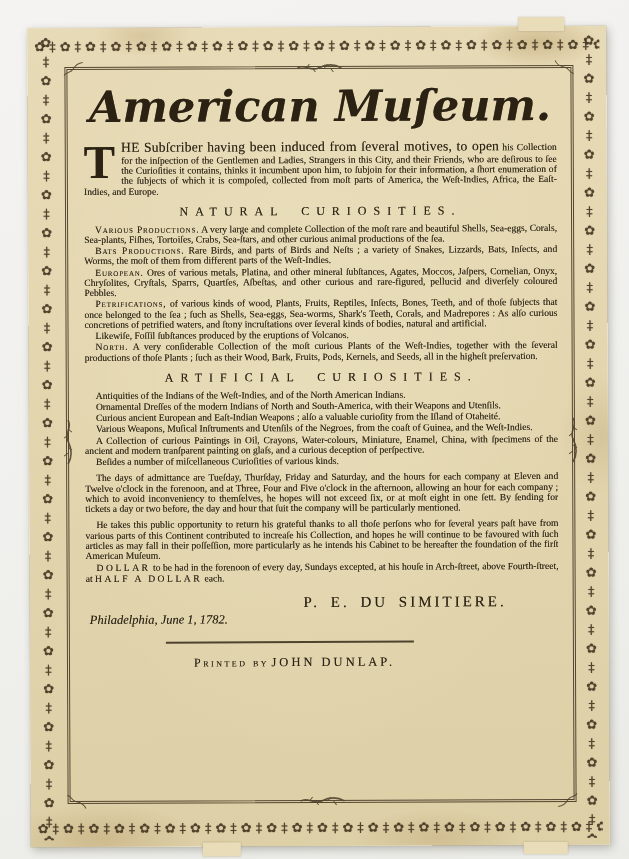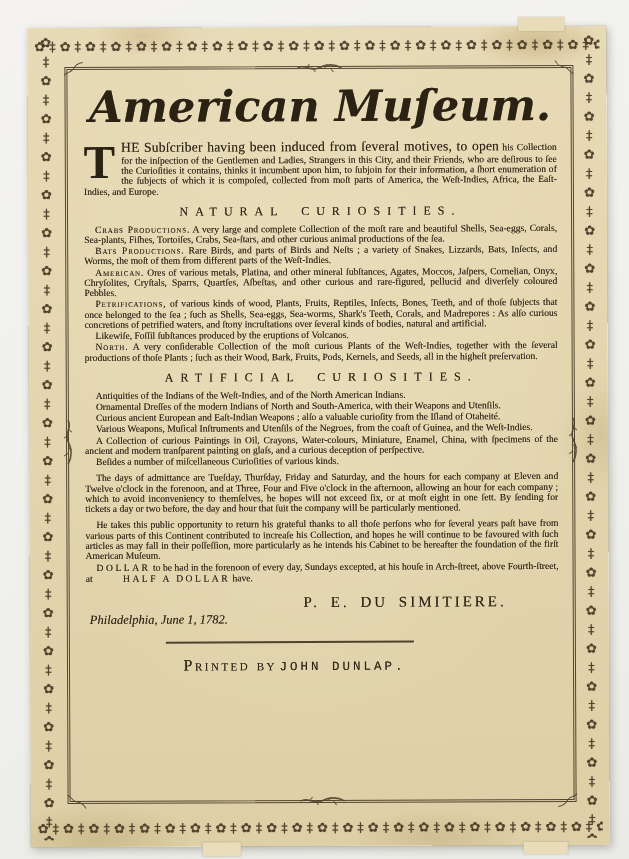--- a/index.html
+++ b/index.html
@@ -71,35 +71,35 @@
   .intro-lead{font-size:13.6px;letter-spacing:.2px;}
   .section-heading{
     font-weight:normal;text-align:center;font-size:12px;letter-spacing:7px;
     word-spacing:7px;margin:9px 0 6px 0;color:#2d2415;
   }
   .entry{margin:0 0 1px 0;text-indent:11px;}
   .lead{font-variant:small-caps;letter-spacing:.8px;}
   .closing{margin:6px 0 1px 0;text-indent:11px;}
   .tickets{margin:2px 0 0 0;text-indent:11px;}
   .tickets-lead{letter-spacing:2.5px;}
-  .price{letter-spacing:2.5px;margin-left:28px;}
+  .price{letter-spacing:2.5px;}
   .signature{
     text-align:right;margin:11px 52px 0 0;font-size:15px;letter-spacing:3px;
     word-spacing:4px;color:#2b2213;
   }
   .dateline{font-style:italic;font-size:12.5px;margin:3px 0 0 4px;text-align:left;}
   .divider{
     width:248px;height:0;border-top:2px solid #342a18;margin:15px 0 0 80px;opacity:.85;
   }
   .printer{
     width:fit-content;margin:13px auto 0 auto;position:relative;left:-28px;
     white-space:nowrap;
   }
-  .printer-prefix{font-variant:small-caps;font-size:16px;letter-spacing:2.5px;}
-  .printer-name{font-size:12.5px;letter-spacing:3px;font-family:Liberation Mono, monospace;}
+  .printer-prefix{font-variant:small-caps;font-size:12px;letter-spacing:2.5px;}
+  .printer-name{font-size:12.5px;letter-spacing:3px;}
 </style>
 </head>
 <body>
 
 <div class="paper">
   <div class="tab tab-tr"></div>
   <div class="tab tab-bl"></div>
   <div class="tab tab-br"></div>
 
   <div class="band band-h band-top">✿‡✿‡✿‡✿‡✿‡✿‡✿‡✿‡✿‡✿‡✿‡✿‡✿‡✿‡✿‡✿‡✿‡✿‡✿‡✿‡✿‡✿‡✿‡✿‡✿‡✿‡✿‡✿‡✿‡✿‡✿‡✿‡✿‡✿‡✿‡✿‡✿‡✿‡✿‡✿‡</div>
@@ -139,40 +139,40 @@
   </div>
 
   <div class="content">
 
     <h1 class="title">American Muſeum.</h1>
 
     <p class="intro"><span class="dropcap">T</span><span class="intro-lead">HE Subſcriber having been induced from ſeveral motives, to open</span> <span>his Collection for the inſpection of the Gentlemen and Ladies, Strangers in this City, and their Friends, who are deſirous to ſee the Curioſities it contains, thinks it incumbent upon him, to ſubjoin for their information, a ſhort enumeration of the ſubjects of which it is compoſed, collected from moſt parts of America, the Weſt-Indies, Africa, the Eaſt-Indies, and Europe.</span></p>
 
     <h2 class="section-heading">NATURAL CURIOSITIES.</h2>
 
-    <p class="entry"><span class="lead">Crabs Productions.</span> <span>A very large and complete Collection of the moſt rare and beautiful Shells, Sea-eggs, Corals, Sea-plants, Fiſhes, Tortoiſes, Crabs, Sea-ſtars, and other curious animal productions of the ſea.</span></p>
+    <p class="entry"><span class="lead">Various Productions.</span> <span>A very large and complete Collection of the moſt rare and beautiful Shells, Sea-eggs, Corals, Sea-plants, Fiſhes, Tortoiſes, Crabs, Sea-ſtars, and other curious animal productions of the ſea.</span></p>
     <p class="entry"><span class="lead">Bats Productions.</span> <span>Rare Birds, and parts of Birds and Neſts ; a variety of Snakes, Lizzards, Bats, Inſects, and Worms, the moſt of them from different parts of the Weſt-Indies.</span></p>
-    <p class="entry"><span class="lead">American.</span> <span>Ores of various metals, Platina, and other mineral ſubſtances, Agates, Moccos, Jaſpers, Cornelian, Onyx, Chryſolites, Cryſtals, Sparrs, Quartſes, Aſbeſtas, and other curious and rare-figured, pellucid and diverſely coloured Pebbles.</span></p>
+    <p class="entry"><span class="lead">European.</span> <span>Ores of various metals, Platina, and other mineral ſubſtances, Agates, Moccos, Jaſpers, Cornelian, Onyx, Chryſolites, Cryſtals, Sparrs, Quartſes, Aſbeſtas, and other curious and rare-figured, pellucid and diverſely coloured Pebbles.</span></p>
     <p class="entry"><span class="lead">Petrifications,</span> <span>of various kinds of wood, Plants, Fruits, Reptiles, Inſects, Bones, Teeth, and of thoſe ſubjects that once belonged to the ſea ; ſuch as Shells, Sea-eggs, Sea-worms, Shark's Teeth, Corals, and Madrepores : As alſo curious concretions of petrified waters, and ſtony incruſtations over ſeveral kinds of bodies, natural and artificial.</span></p>
     <p class="entry"><span>Likewiſe, Foſſil ſubſtances produced by the eruptions of Volcanos.</span></p>
     <p class="entry"><span class="lead">North.</span> <span>A very conſiderable Collection of the moſt curious Plants of the Weſt-Indies, together with the ſeveral productions of thoſe Plants ; ſuch as their Wood, Bark, Fruits, Pods, Kernels, and Seeds, all in the higheſt preſervation.</span></p>
 
     <h2 class="section-heading">ARTIFICIAL CURIOSITIES.</h2>
 
     <p class="entry"><span>Antiquities of the Indians of the Weſt-Indies, and of the North American Indians.</span></p>
     <p class="entry"><span>Ornamental Dreſſes of the modern Indians of North and South-America, with their Weapons and Utenſils.</span></p>
     <p class="entry"><span>Curious ancient European and Eaſt-Indian Weapons ; alſo a valuable curioſity from the Iſland of Otaheité.</span></p>
     <p class="entry"><span>Various Weapons, Muſical Inſtruments and Utenſils of the Negroes, from the coaſt of Guinea, and the Weſt-Indies.</span></p>
     <p class="entry"><span>A Collection of curious Paintings in Oil, Crayons, Water-colours, Miniature, Enamel, China, with ſpecimens of the ancient and modern tranſparent painting on glaſs, and a curious deception of perſpective.</span></p>
     <p class="entry"><span>Beſides a number of miſcellaneous Curioſities of various kinds.</span></p>
 
     <p class="closing"><span>The days of admittance are Tueſday, Thurſday, Friday and Saturday, and the hours for each company at Eleven and Twelve o'clock in the forenoon, and at Three, Four and Five o'clock in the afternoon, allowing an hour for each company ; which to avoid inconveniency to themſelves, he hopes will not exceed ſix, or at moſt eight in one ſett. By ſending for tickets a day or two before, the day and hour that ſuit the company will be particularly mentioned.</span></p>
     <p class="closing"><span>He takes this public opportunity to return his grateful thanks to all thoſe perſons who for ſeveral years paſt have from various parts of this Continent contributed to increaſe his Collection, and hopes he will continue to be favoured with ſuch articles as may fall in their poſſeſſion, more particularly as he intends his Cabinet to be hereafter the foundation of the firſt American Muſeum.</span></p>
 
-    <p class="tickets"><span class="tickets-lead">DOLLAR</span> <span>to be had in the forenoon of every day, Sundays excepted, at his houſe in Arch-ſtreet, above Fourth-ſtreet, at</span> <span class="price">HALF A DOLLAR</span> <span>have.</span></p>
+    <p class="tickets"><span class="tickets-lead">DOLLAR</span> <span>to be had in the forenoon of every day, Sundays excepted, at his houſe in Arch-ſtreet, above Fourth-ſtreet, at</span> <span class="price">HALF A DOLLAR</span> <span>each.</span></p>
 
     <div class="signature">P. E. DU SIMITIERE.</div>
     <div class="dateline">Philadelphia, June 1, 1782.</div>
 
     <div class="divider"></div>
 
     <div class="printer"><span class="printer-prefix">Printed by</span> <span class="printer-name">JOHN DUNLAP.</span></div>
 
   </div>
 </div>

